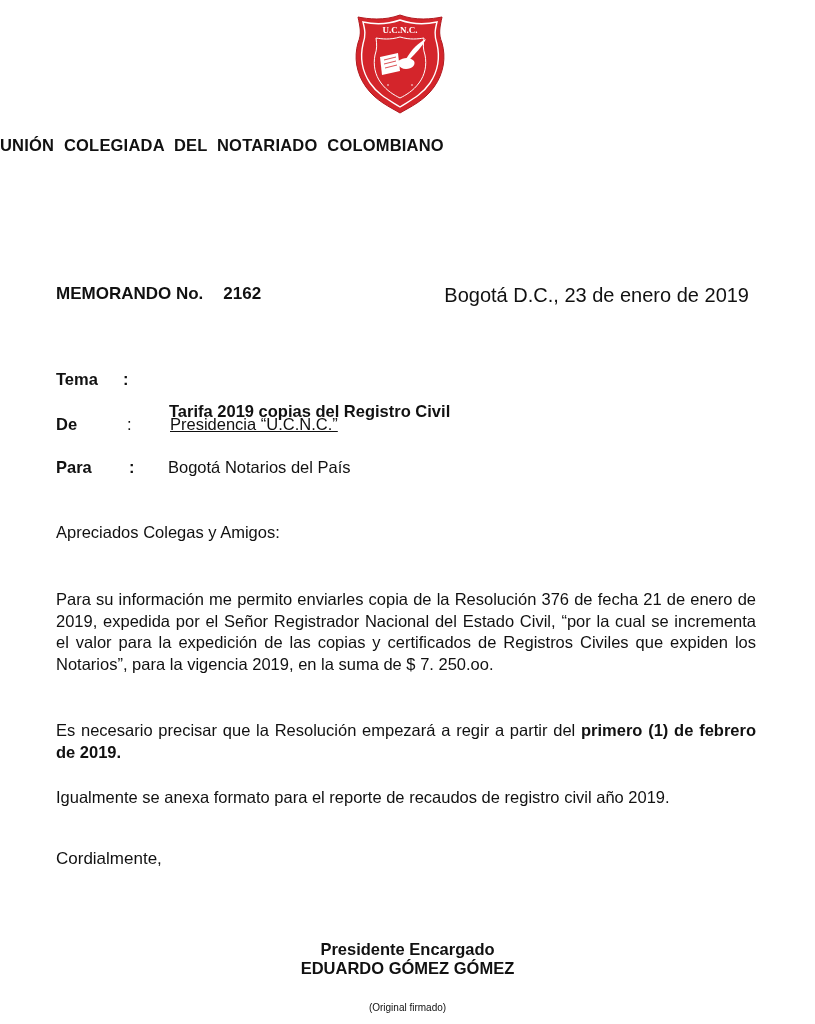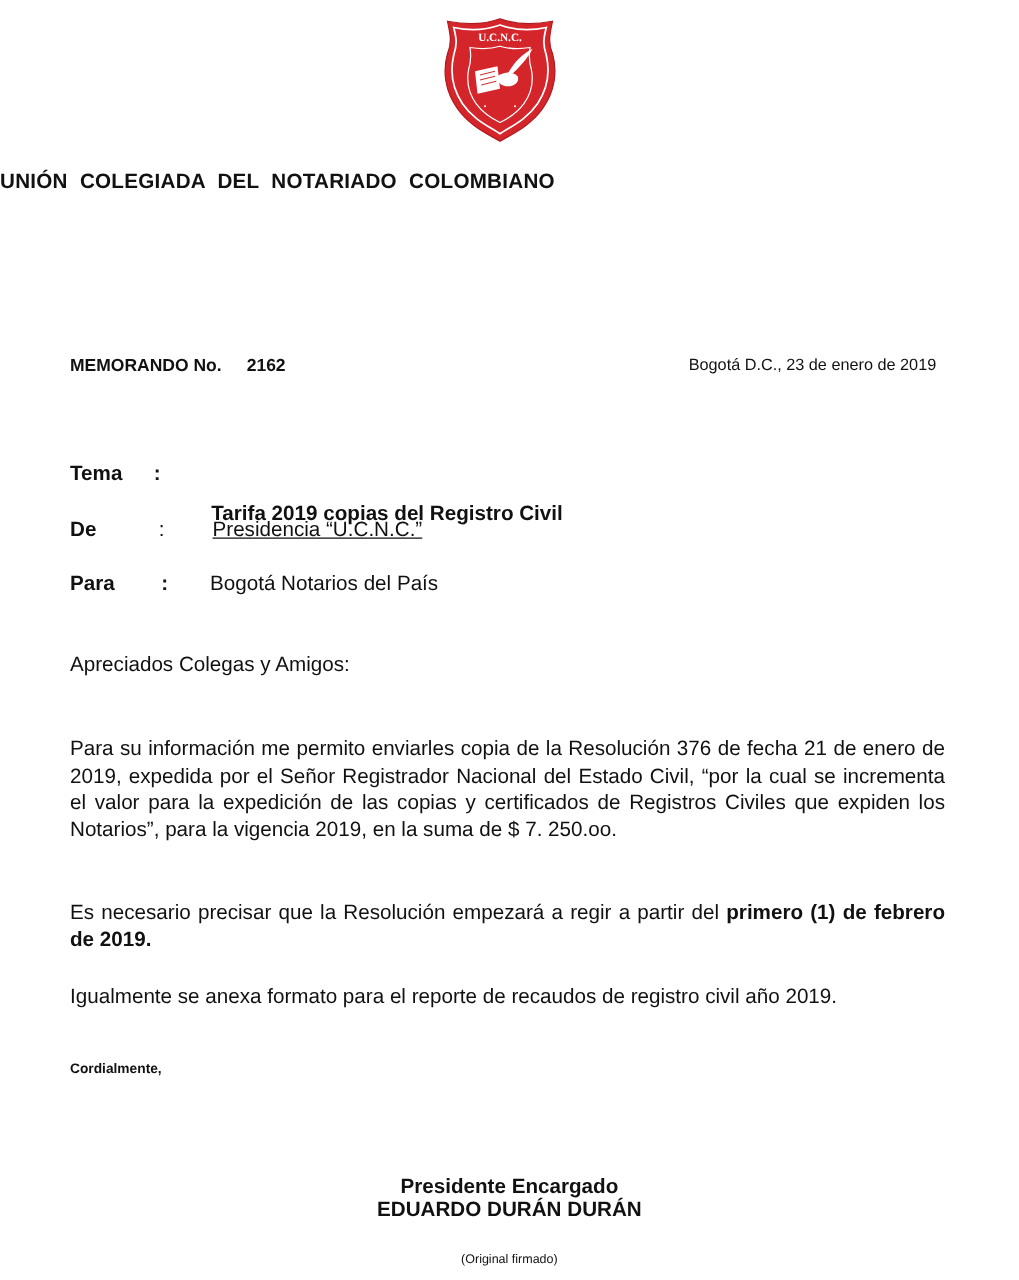--- a/index.html
+++ b/index.html
@@ -2,31 +2,31 @@
 <html><head>
 <meta charset="utf-8">
 <style>
   html, body { margin: 0; padding: 0; background: #ffffff; }
   body { width: 815px; height: 1024px; position: relative; overflow: hidden;
          font-family: "Liberation Sans", sans-serif; color: #111111; }
   .abs { position: absolute; }
   .logo { left: 354px; top: 13px; width: 92px; height: 102px; }
   .org-title { left: 0; width: 815px; top: 136px; 
                font-weight: bold; font-size: 16.5px; word-spacing: 5px; letter-spacing: 0.2px; }
-  .memo-no { left: 56px; top: 284px; font-weight: bold; font-size: 14px; }
+  .memo-no { left: 56px; top: 284px; font-weight: bold; font-size: 17px; }
   .memo-no .num { margin-left: 20px; }
-  .memo-date { right: 66px; top: 284px; font-size: 13px; margin-left: 46px; }
+  .memo-date { right: 66px; top: 284px; font-size: 20px; margin-left: 46px; }
   .field { left: 56px; font-size: 16.5px; }
   .field .lbl { position: absolute; left: 0; font-weight: bold; }
   .field .colon { position: absolute; }
   .field .val { position: absolute; white-space: nowrap; }
   .greet { left: 56px; top: 523px; font-size: 16.5px; text-align: right; }
   .para { left: 56px; width: 700px; font-size: 16.5px; line-height: 21.5px; text-align: justify; }
   .para b { font-weight: bold; }
-  .closing { left: 56px; top: 849px; font-size: 11px; font-weight: bold; }
+  .closing { left: 56px; top: 849px; font-size: 17px; }
   .sig { left: 0; width: 815px; text-align: center; }
   .sig-name { top: 959px; font-weight: bold; font-size: 16.5px; }
   .sig-role { top: 940px; font-weight: bold; font-size: 16.5px; }
   .sig-note { top: 1002px; font-size: 10px; }
 </style>
 </head>
 <body>
 
 <div class="abs logo">
   <svg width="92" height="102" viewBox="0 0 92 102">
@@ -73,15 +73,15 @@
 <div class="abs para" style="top:589px;">Para su información me permito enviarles copia de la Resolución 376 de fecha 21 de enero de 2019, expedida por el Señor Registrador Nacional del Estado Civil, “por la cual se incrementa el valor para la expedición de las copias y certificados de Registros Civiles que expiden los Notarios”, para la vigencia 2019, en la suma de $ 7. 250.oo.</div>
 
 <div class="abs para" style="top:720px;">
   <span>Es necesario precisar que la Resolución empezará a regir a partir del </span><b>primero (1) de febrero de 2019.</b>
 </div>
 
 <div class="abs para" style="top:787px;">Igualmente se anexa formato para el reporte de recaudos de registro civil año 2019.</div>
 
 <div class="abs closing">Cordialmente,</div>
 
-<div class="abs sig sig-name">EDUARDO DURÁN DURÁN</div>
+<div class="abs sig sig-name">EDUARDO GÓMEZ GÓMEZ</div>
 <div class="abs sig sig-role">Presidente Encargado</div>
 <div class="abs sig sig-note">(Original firmado)</div>
 
 </body></html>

